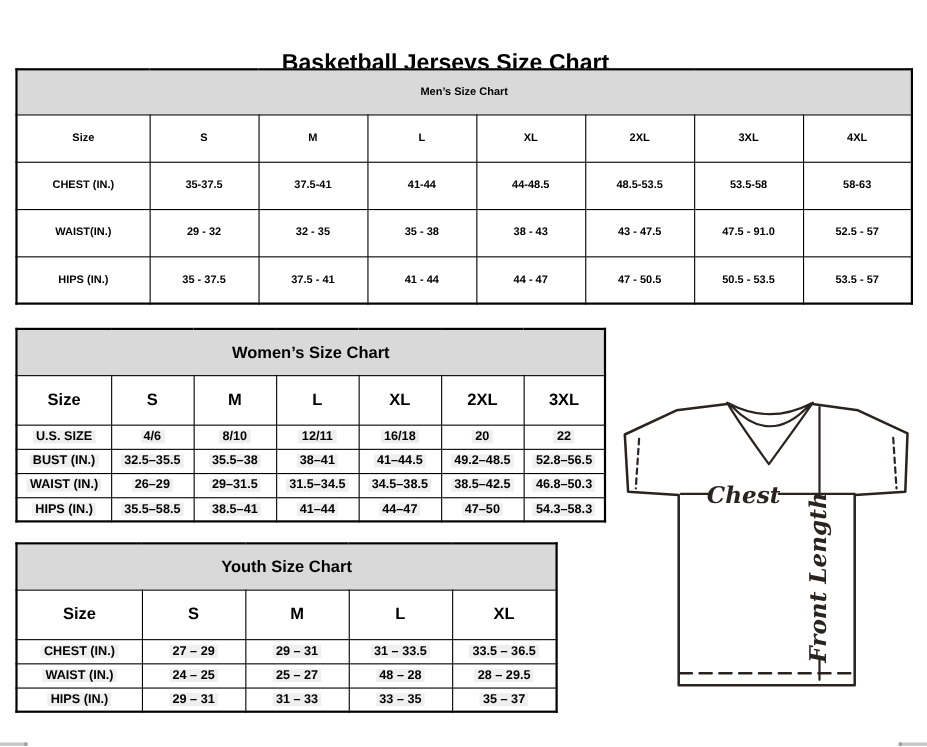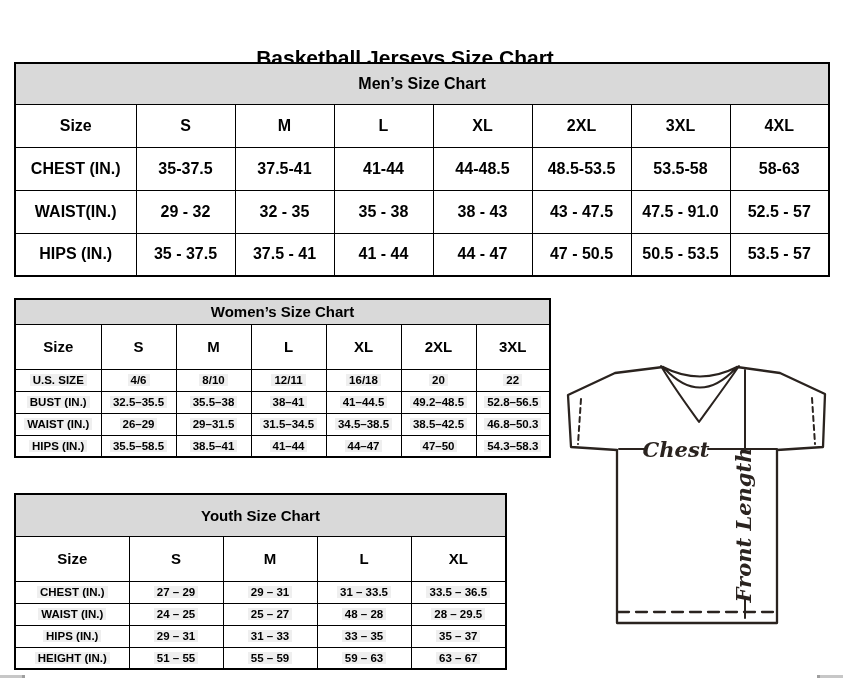--- a/index.html
+++ b/index.html
@@ -19,25 +19,25 @@
     border:1px solid #000; text-align:center; vertical-align:middle;
     font-weight:bold; padding:0; white-space:nowrap; overflow:hidden;
   }
   .tbl td.cap { background:#d9d9d9; font-size:15px; }
 
   
   #mens { left:14px; top:62px; width:814px; }
   #mens tr.caprow  { height:41px; }
   #mens tr.hdr     { height:43px; }
   #mens tr.datarow { height:43px; }
-  #mens td { font-size:16px; }
+  #mens td { font-size:10px; }
 
   
   #womens { left:14px; top:298px; width:535px; }
-  #womens tr.caprow  { height:25px; }
+  #womens tr.caprow  { height:42px; }
   #womens tr.hdr     { height:45px; }
   #womens tr.datarow { height:22px;margin-top:39px; }
   #womens tr.hdr td  { font-size:15px; }
   #womens tr.datarow td { font-size:11.5px; }
 
   
   #youth { left:14px; top:493px; width:491px; }
   #youth tr.caprow  { height:42px; }
   #youth tr.hdr     { height:45px; }
   #youth tr.datarow { height:22px; }
@@ -219,27 +219,20 @@
       <td><span class="hl">48 – 28</span></td>
       <td><span class="hl">28 – 29.5</span></td>
     </tr>
     <tr class="datarow">
       <td><span class="hl">HIPS (IN.)</span></td>
       <td><span class="hl">29 – 31</span></td>
       <td><span class="hl">31 – 33</span></td>
       <td><span class="hl">33 – 35</span></td>
       <td><span class="hl">35 – 37</span></td>
     </tr>
-    <tr class="datarow">
-      <td><span class="hl">HEIGHT (IN.)</span></td>
-      <td><span class="hl">51 – 55</span></td>
-      <td><span class="hl">55 – 59</span></td>
-      <td><span class="hl">59 – 63</span></td>
-      <td><span class="hl">63 – 67</span></td>
-    </tr>
   </tbody>
     </table>
 
   <svg class="jersey" width="280" height="270" viewBox="0 0 280 270">
     <g fill="none" stroke="#2a231f" stroke-width="2.3" stroke-linejoin="round" stroke-linecap="round">
 
       <path d="M107,7 L59,13 L12,35 L15,87 L61,90 L61,263 L221,263 L221,90 L267,87 L269,34 L224,13 L181,7"></path>
 
       <path stroke-width="2" d="M107,7 Q144,26 181,7 M109,9 Q144,46 179,9 M105,6 C118,28 136,52 143,62 C150,52 168,28 183,6"></path>
 

